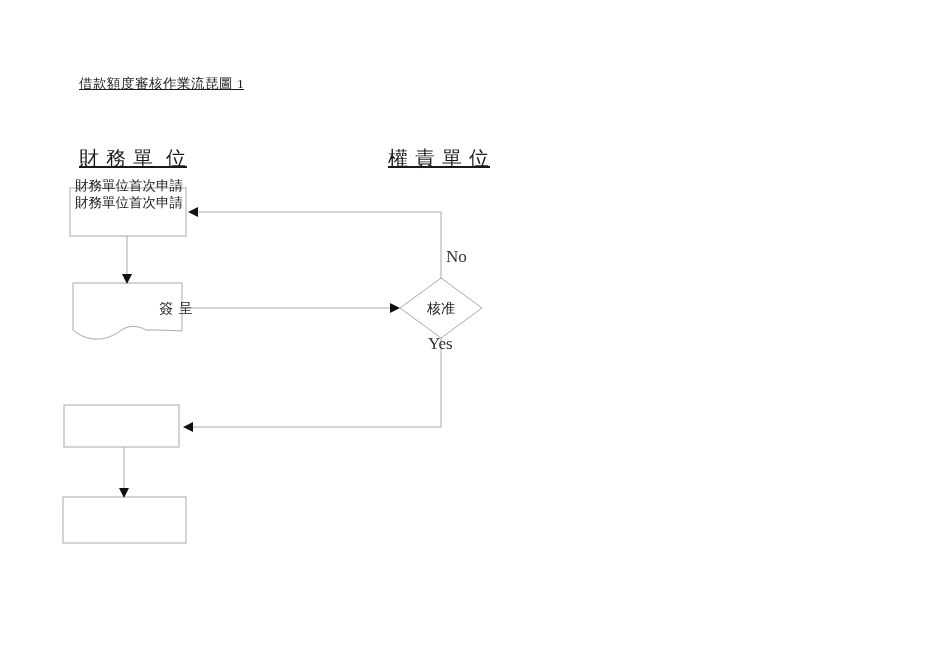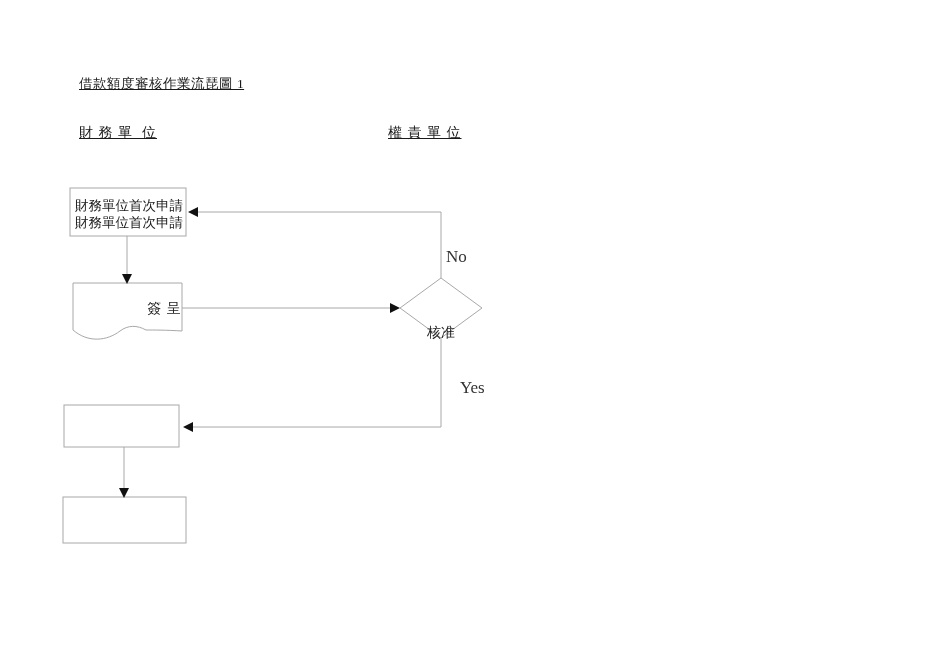--- a/index.html
+++ b/index.html
@@ -44,59 +44,58 @@
     white-space: pre;
   }
   .title {
     left: 79px;
     top: 75px;
     font-size: 13.5px;
     text-decoration: underline;
     letter-spacing: 0.5px;
   }
   .col-header {
-    top: 124px;
-    font-size: 14px;
+    top: 145px;
+    font-size: 20px;
     text-decoration: underline;
     letter-spacing: 1px;
   }
   .col-header.left  { left: 79px; }
   .col-header.right { left: 388px; }
   .apply-text {
     left: 75px;
-    top: 198px;
+    top: 178px;
     width: 110px;
     font-size: 13.5px;
     line-height: 16.5px;
     white-space: normal;
   }
   .apply-text span { display: block; white-space: pre; }
   .memo-label {
-    left: 69px;
+    left: 81px;
     top: 300px;
     width: 109px;
     text-align: center;
     font-size: 14px;
     letter-spacing: 1px;
     padding-left: 41px;
   }
   .decision-label {
     left: 400px;
     top: 300px;
     width: 82px;
     text-align: center;
     font-size: 14px;
-    margin-top: 24px;
   }
   .edge-label {
     font-size: 17px;
     color: #333333;
   }
   .edge-label.no  { left: 446px; top: 247px; }
-  .edge-label.yes { left: 460px; top: 334px; margin-top: 44px; }
+  .edge-label.yes { left: 428px; top: 334px; }
 </style>
 </head>
 <body>
 
 <div class="stage">
 
   <svg class="layer" width="950" height="672" viewBox="0 0 950 672">
 
     <rect x="70" y="188" width="116" height="48" class="shape-filled"></rect>
 

